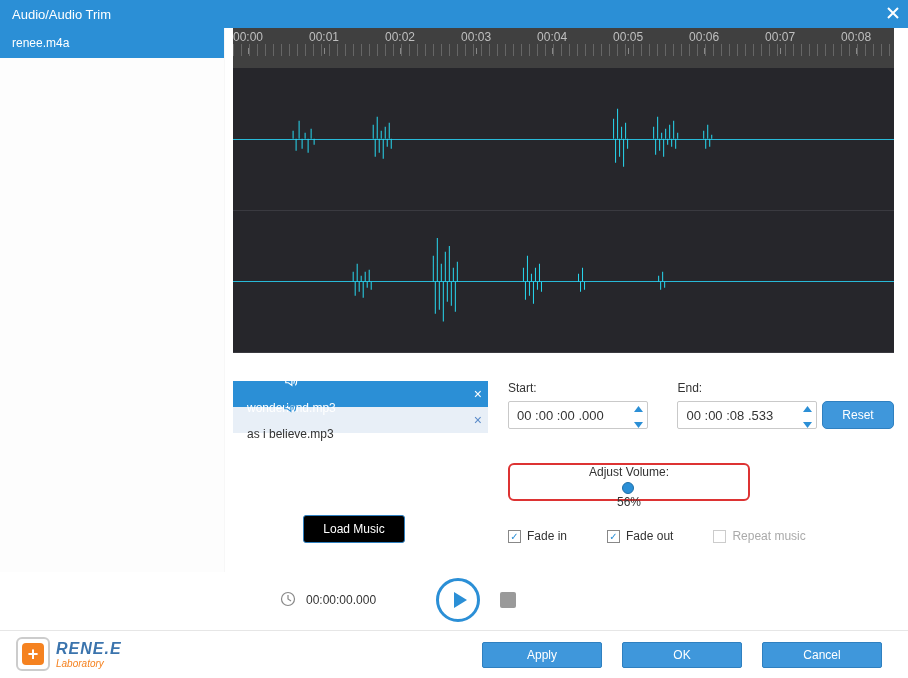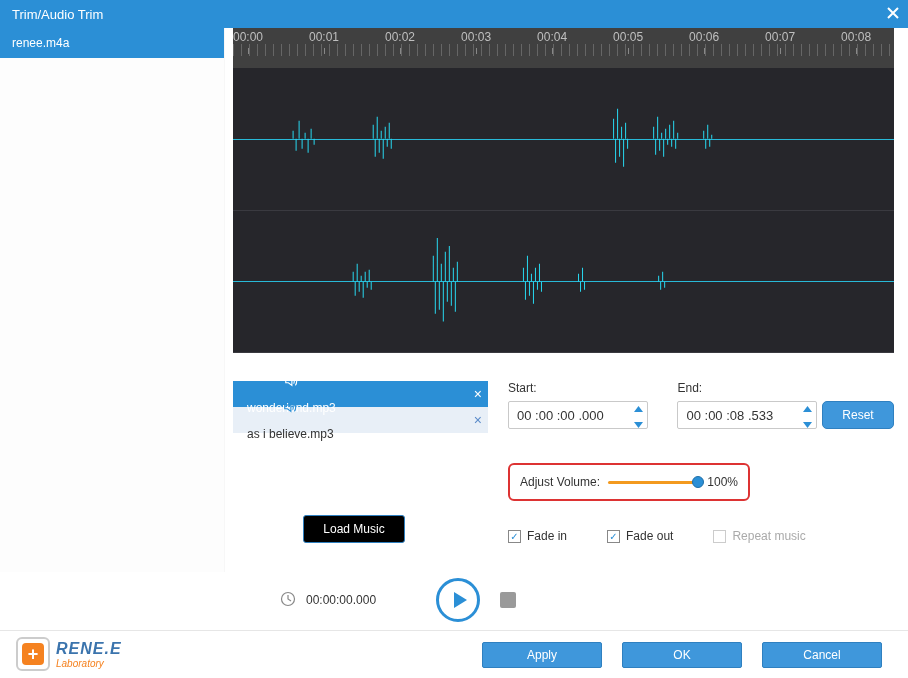--- a/index.html
+++ b/index.html
@@ -44,21 +44,21 @@
 .tcol { display: inline-block; vertical-align: top; }
 .tcol.l { width: 165px; }
 .tcol.r { width: 160px; }
 .tlabel { font-size: 12px; color: #333; margin-bottom: 6px; }
 .tinput { width: 140px; height: 28px; border: 1px solid #c9c9c9; border-radius: 2px; display: inline-flex; align-items: center; padding: 0 4px 0 8px; font-size: 13px; color: #333; justify-content: space-between; }
 .spin { display: flex; flex-direction: column; gap: 1px; }
 .spin svg { width: 9px; height: 6px; fill: #2b8fd6; }
 
 .resetbtn { position: absolute; right: 0; top: 20px; width: 72px; height: 28px; background: #3f97db; color: #fff; border: 1px solid #2f80c0; border-radius: 5px; font-size: 12px; cursor: pointer; }
 
-.volbox { margin-top: 34px; width: 242px; height: 38px; border: 2px solid #d33; border-radius: 6px; display: flex; align-items: center; padding: 0 10px; font-size: 12px; color: #333; gap: 8px; }
+.volbox { margin-top: 34px; width: 242px; height: 38px; border: 2px solid #d33; border-radius: 6px; display: flex; align-items: center; padding: 0 10px; font-size: 12px; color: #333; gap: 8px; flex-direction: column; }
 .voltrack { flex: 1; height: 3px; background: #f39a1f; position: relative; border-radius: 2px; }
 .volhandle { position: absolute; right: -5px; top: -5px; width: 12px; height: 12px; border-radius: 50%; background: #2b8fd6; border: 1px solid #1f6fa8; }
 
 .checks { margin-top: 28px; display: flex; gap: 40px; font-size: 12px; color: #333; align-items: center; }
 .chk { display: inline-flex; align-items: center; gap: 6px; }
 .chkbox { width: 13px; height: 13px; border: 1px solid #888; display: inline-flex; align-items: center; justify-content: center; font-size: 10px; color: #2b8fd6; }
 .chk.dis { color: #aaa; }
 .chk.dis .chkbox { border-color: #ccc; }
 
 .playrow { height: 60px; position: absolute; left: 0; right: 0; top: 570px; display: flex; align-items: center; }
@@ -74,21 +74,21 @@
 .logo .text .t1 { font-size: 16px; font-weight: bold; color: #3b74ad; font-style: italic; letter-spacing: 1px; }
 .logo .text .t2 { font-size: 10px; color: #f58220; font-style: italic; }
 .fbtn { width: 120px; height: 26px; background: #3f97db; color: #fff; border: 1px solid #2f80c0; border-radius: 2px; font-size: 12px; cursor: pointer; }
 
 .speaker svg { width: 14px; height: 14px; fill: currentColor; }
 </style>
 </head>
 <body>
 
 <div class="titlebar">
-  <span>Trim/Audio Trim</span>
+  <span>Audio/Audio Trim</span>
   <span class="close">
     <svg viewBox="0 0 14 14">
         <path d="M2 2 L12 12 M12 2 L2 12" fill="none"></path>
       </svg>
   </span>
 </div>
 
 <div class="body">
   <div class="sidebar">
     <div class="file">
@@ -217,21 +217,21 @@
             </span>
           </div>
         </div>
         <button class="resetbtn">Reset</button>
 
         <div class="volbox">
           <span>Adjust Volume:</span>
           <div class="voltrack">
             <div class="volhandle"></div>
           </div>
-          <span>100%</span>
+          <span>56%</span>
         </div>
 
         <div class="checks">
           <label class="chk">
             <span class="chkbox">✓</span>
             <span>Fade in</span>
           </label>
           <label class="chk">
             <span class="chkbox">✓</span>
             <span>Fade out</span>

